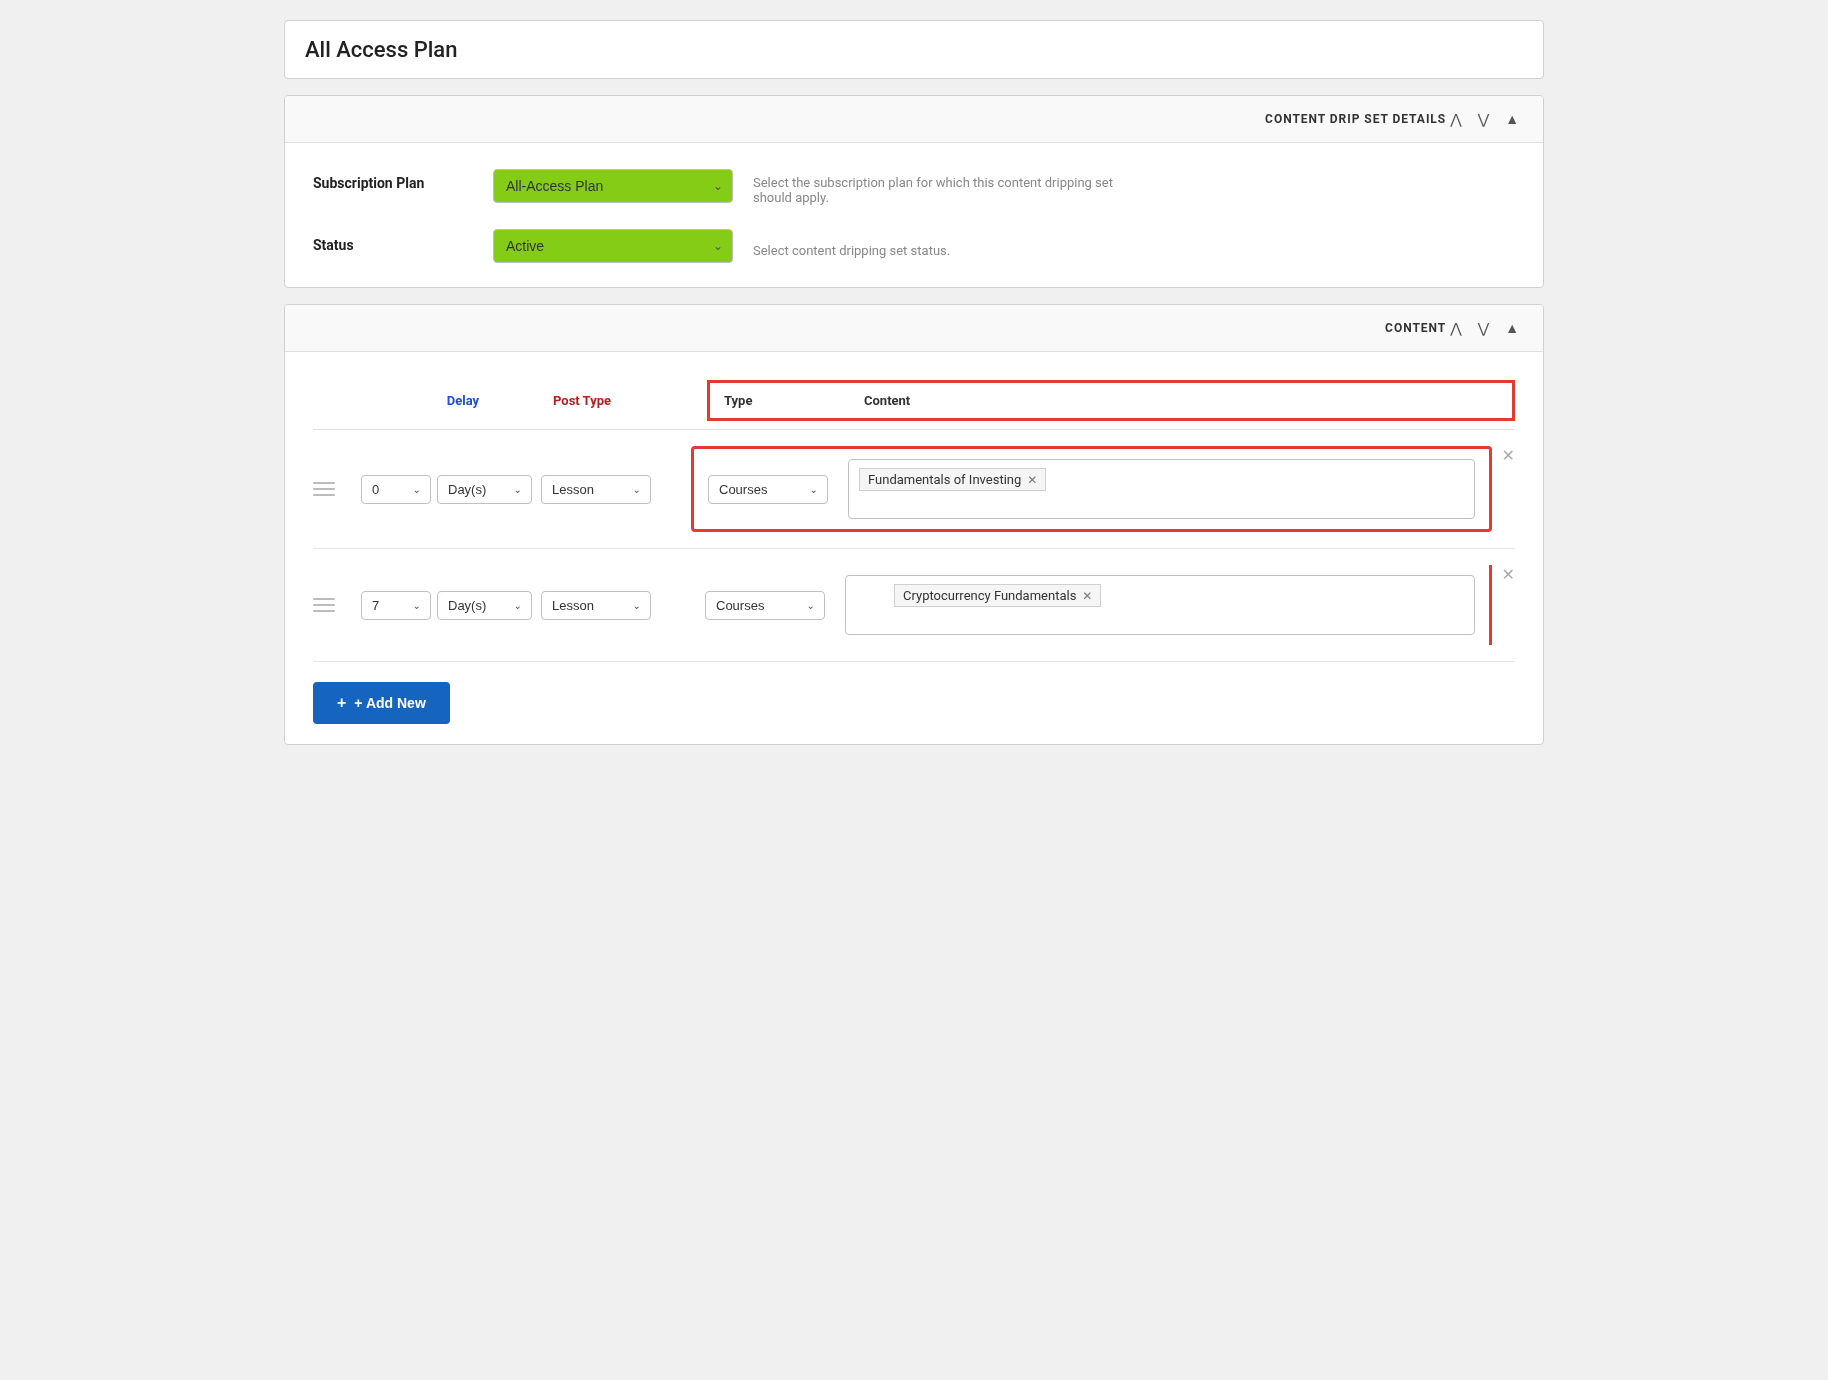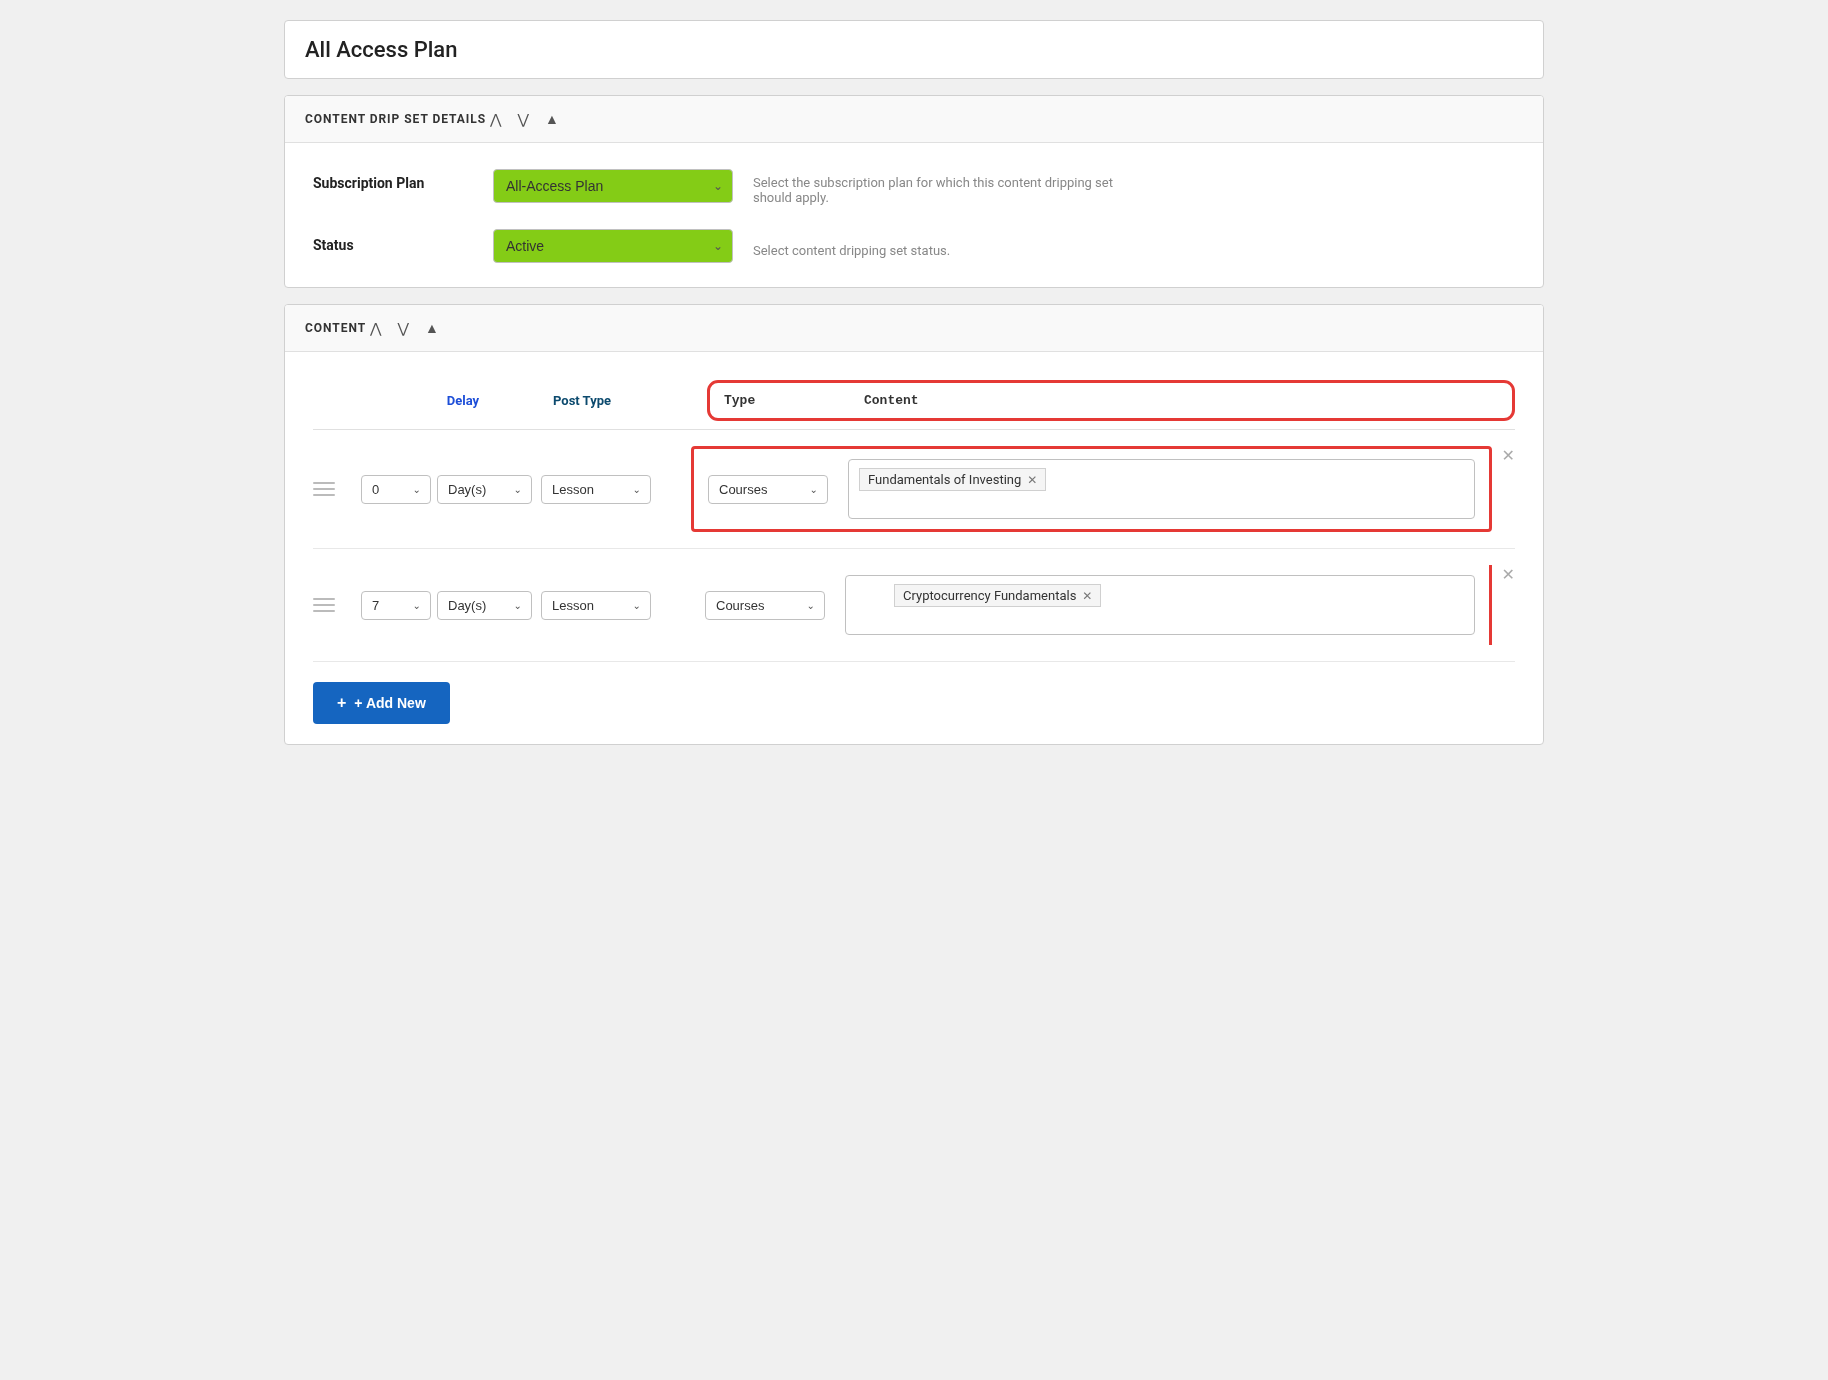--- a/index.html
+++ b/index.html
@@ -43,21 +43,21 @@
     .section-card {
       background: #fff;
       border: 1px solid #d0d0d0;
       border-radius: 4px;
       overflow: hidden;
     }
 
     .section-header {
       display: flex;
       align-items: center;
-      justify-content: flex-start;
+      justify-content: flex-end;
       padding: 14px 20px;
       border-bottom: 1px solid #e0e0e0;
       background: #f9f9f9;
     }
 
     .section-header-title {
       font-size: 12px;
       font-weight: 700;
       letter-spacing: 0.08em;
       color: #333;
@@ -164,21 +164,21 @@
       font-weight: 700;
       font-size: 13px;
       color: #1d4ed8;
       text-align: center;
     }
 
     .col-posttype {
       width: 150px;
       font-weight: 700;
       font-size: 13px;
-      color: #0c4a6e;
+      color: #b91c1c;
     }
 
     .col-type {
       width: 140px;
       font-weight: 700;
       font-size: 13px;
       color: #333;
     }
 
     .col-content {
@@ -339,21 +339,21 @@
         <button class="header-btn">▲</button>
       </div>
     </div>
 
     <div class="content-body">
 
       <div class="content-table-header">
         <div class="col-delay">Delay</div>
         <div class="col-posttype">Post Type</div>
 
-        <div style="display:flex;gap:0;border:3px solid #e53935;border-radius:11px;padding:10px 14px;margin-left:4px;flex:1;font-family:Liberation Mono, monospace;">
+        <div style="display:flex;gap:0;border:3px solid #e53935;border-radius:0;padding:10px 14px;margin-left:4px;flex:1;">
           <div class="col-type">Type</div>
           <div class="col-content">Content</div>
         </div>
       </div>
 
       <div style="display:flex;align-items:stretch;padding:16px 0;border-bottom:1px solid #e8e8e8;">
 
         <div style="display:flex;align-items:center;gap:6px;width:48px;">
           <div style="display:flex;flex-direction:column;gap:4px;cursor:grab;">
             <div class="drag-line"></div>

